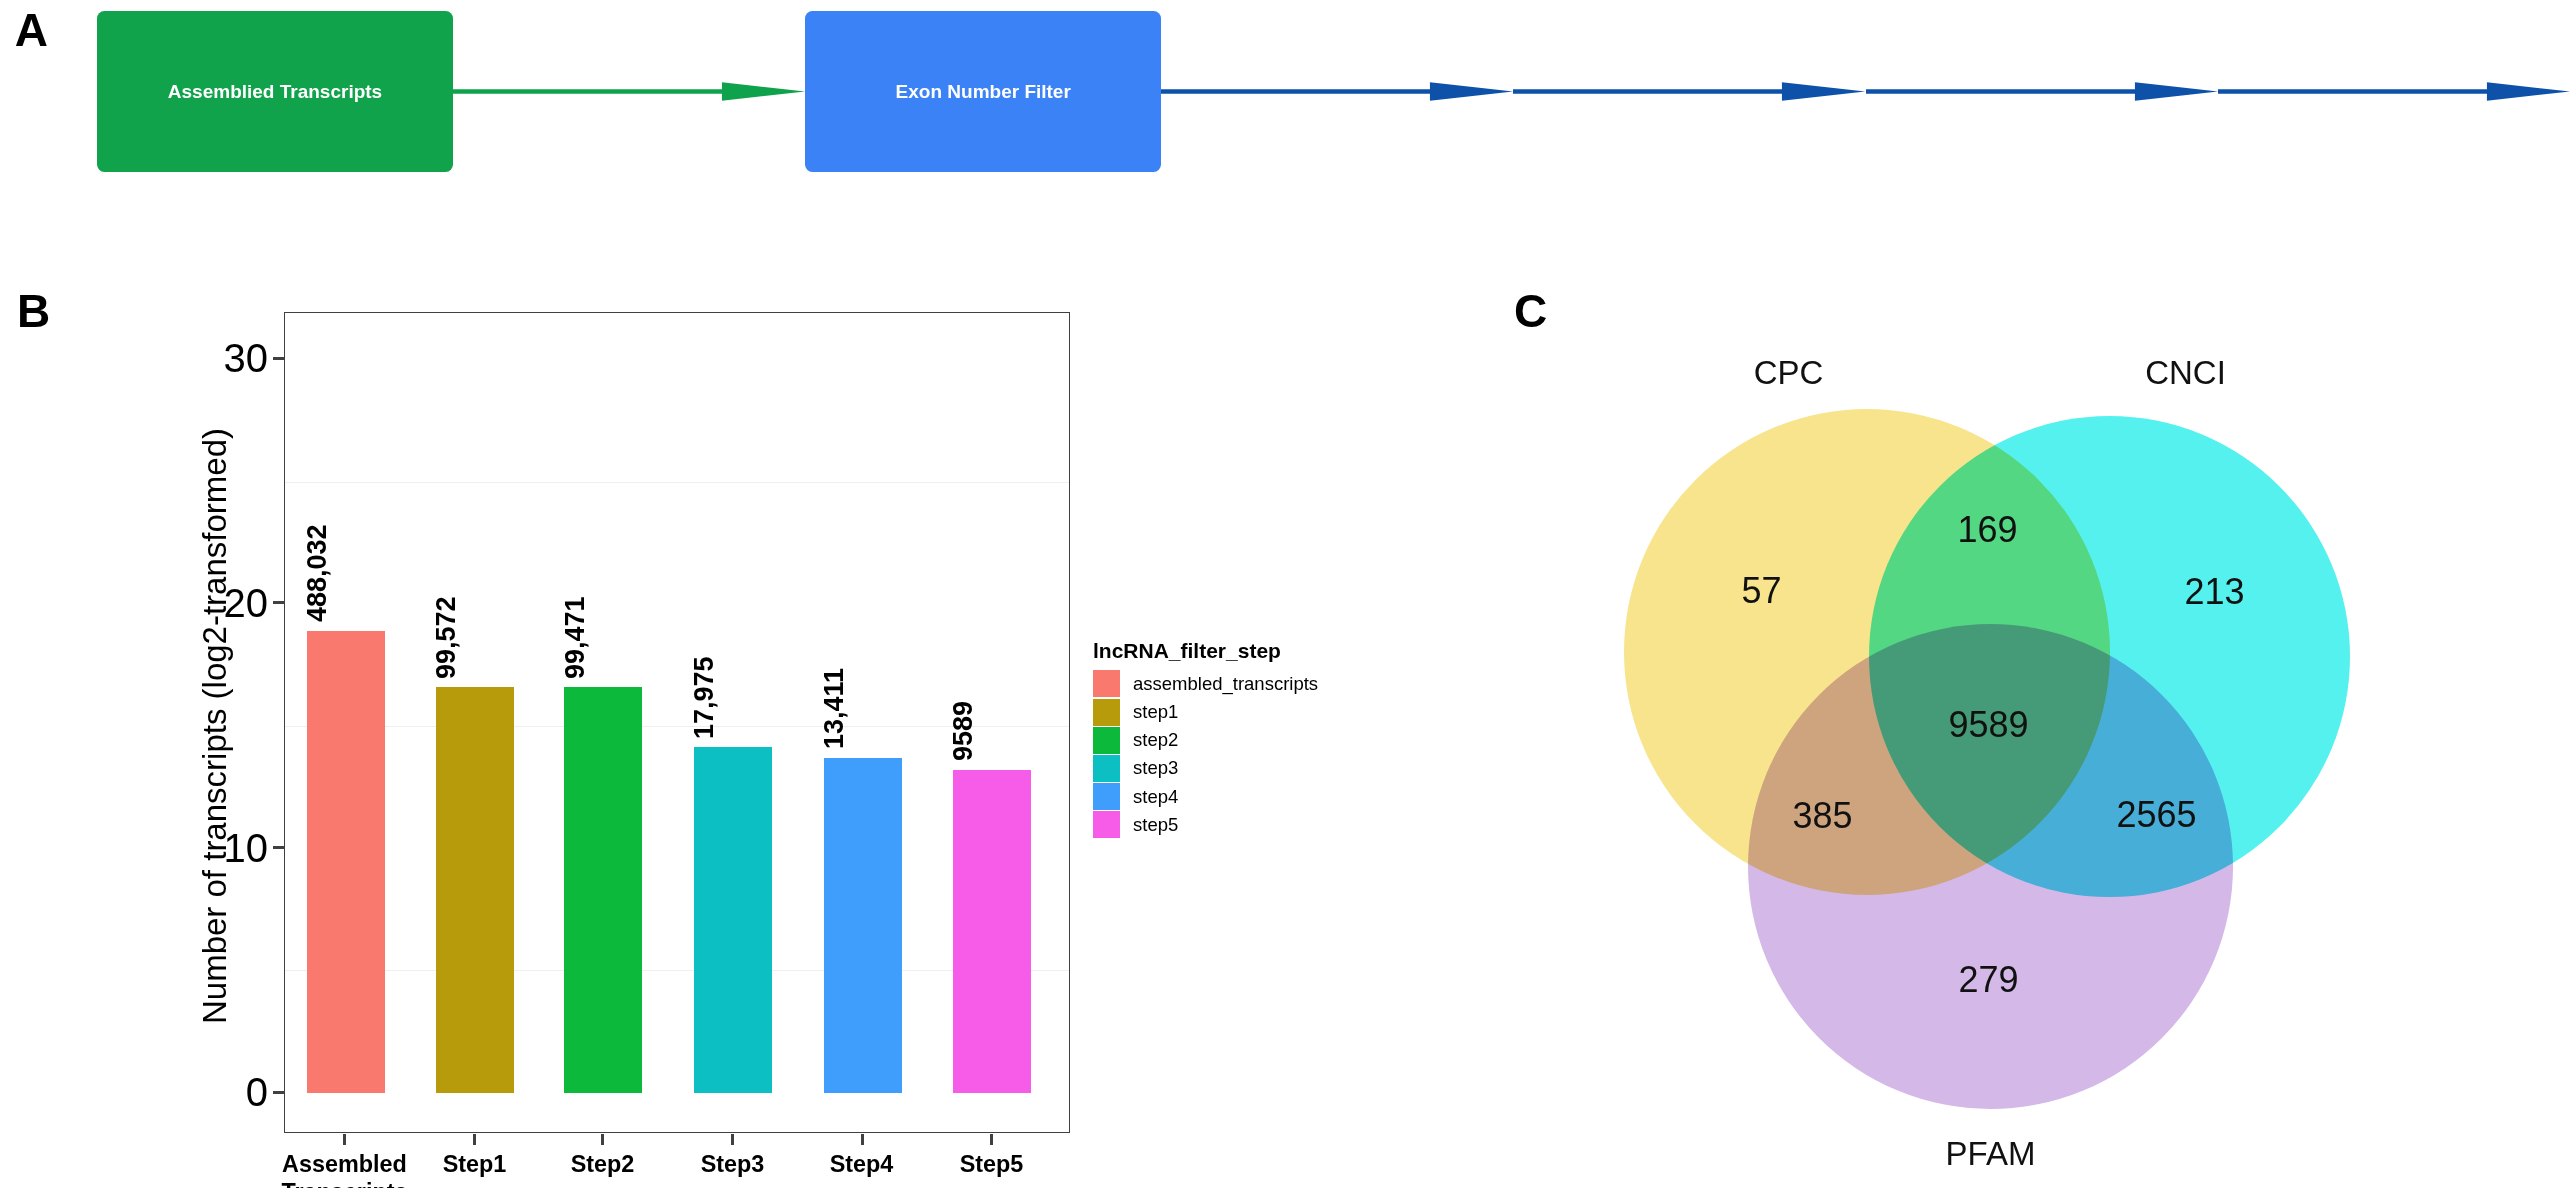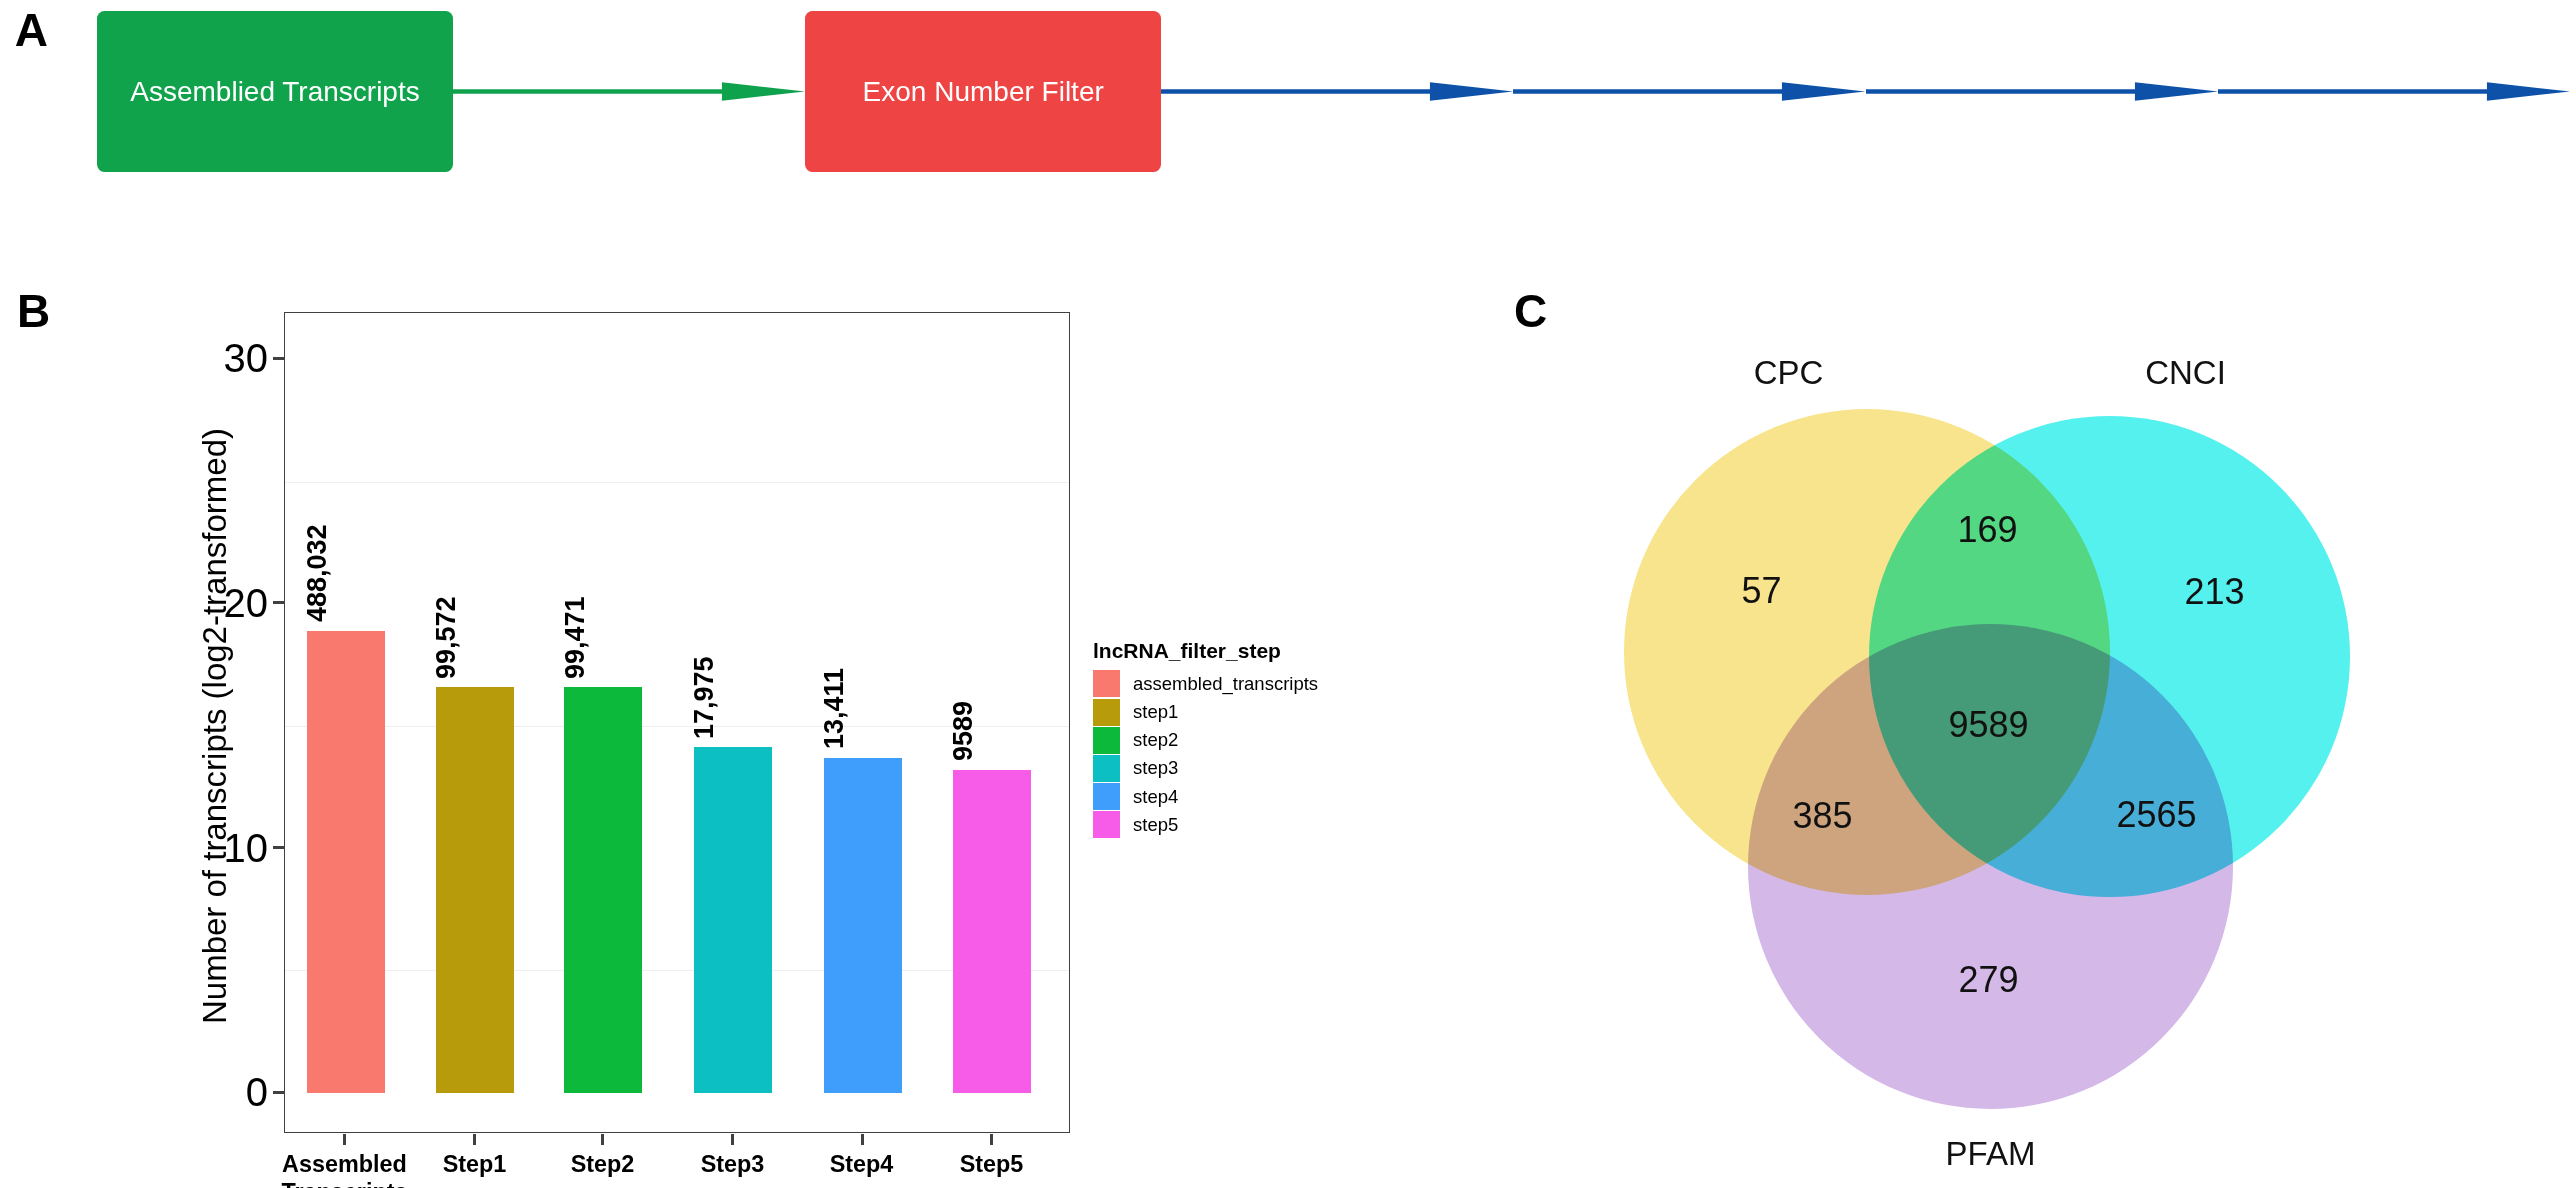--- a/index.html
+++ b/index.html
@@ -7,21 +7,21 @@
     width:2576px;height:1189px;position:relative;overflow:hidden;
     background:#ffffff;color:#000;
     font-family:"Liberation Sans",sans-serif;
   }
   .panel-letter{position:absolute;font-size:46px;font-weight:700;color:#000}
 
   
   .flow-row{position:absolute;left:97px;top:11px;width:2473px;height:161px;display:flex;align-items:center}
   .flow-node{
     flex:0 0 auto;width:356px;height:161px;border-radius:7.4px;
-    color:#fff;font-weight:400;font-size:28px;line-height:28px;
+    color:#fff;font-weight:700;font-size:19px;line-height:28px;
     display:flex;align-items:center;justify-content:center;text-align:center;
     padding:0 8.6px;box-sizing:border-box;
   }
   .flow-connector{flex:1 1 auto;height:27px;display:flex;align-items:center}
   .flow-connector svg{width:100%;height:27px;display:block}
 
   
   .plot-panel{position:absolute;left:284px;top:312px;width:784px;height:819px;border:1.8px solid #404040;background:#fff}
   .minor-grid{position:absolute;left:0;width:100%;height:1.2px;background:#efefef}
   .bar{position:absolute;width:78px;bottom:39px}
@@ -58,21 +58,21 @@
 <div class="flow-row">
   <div class="flow-node" style="background: rgb(16, 163, 76);">
       <span>Assemblied Transcripts</span>
     </div>
   <div class="flow-connector">
     <svg viewBox="0 0 110 44" preserveAspectRatio="none">
         <line x1="0" y1="22" x2="86" y2="22" stroke-width="7" style="stroke: rgb(15, 162, 76);"></line>
         <polygon points="84,7 110,22 84,37" style="fill: rgb(15, 162, 76);"></polygon>
       </svg>
   </div>
-  <div class="flow-node" style="background: #ef4444;">
+  <div class="flow-node" style="background: #3b82f6;">
       <span>Exon Number Filter</span>
     </div>
   <div class="flow-connector">
     <svg viewBox="0 0 110 44" preserveAspectRatio="none">
         <line x1="0" y1="22" x2="86" y2="22" stroke-width="7" style="stroke: rgb(13, 82, 168);"></line>
         <polygon points="84,7 110,22 84,37" style="fill: rgb(13, 82, 168);"></polygon>
       </svg>
   </div>
   <div class="flow-connector">
     <svg viewBox="0 0 110 44" preserveAspectRatio="none">

